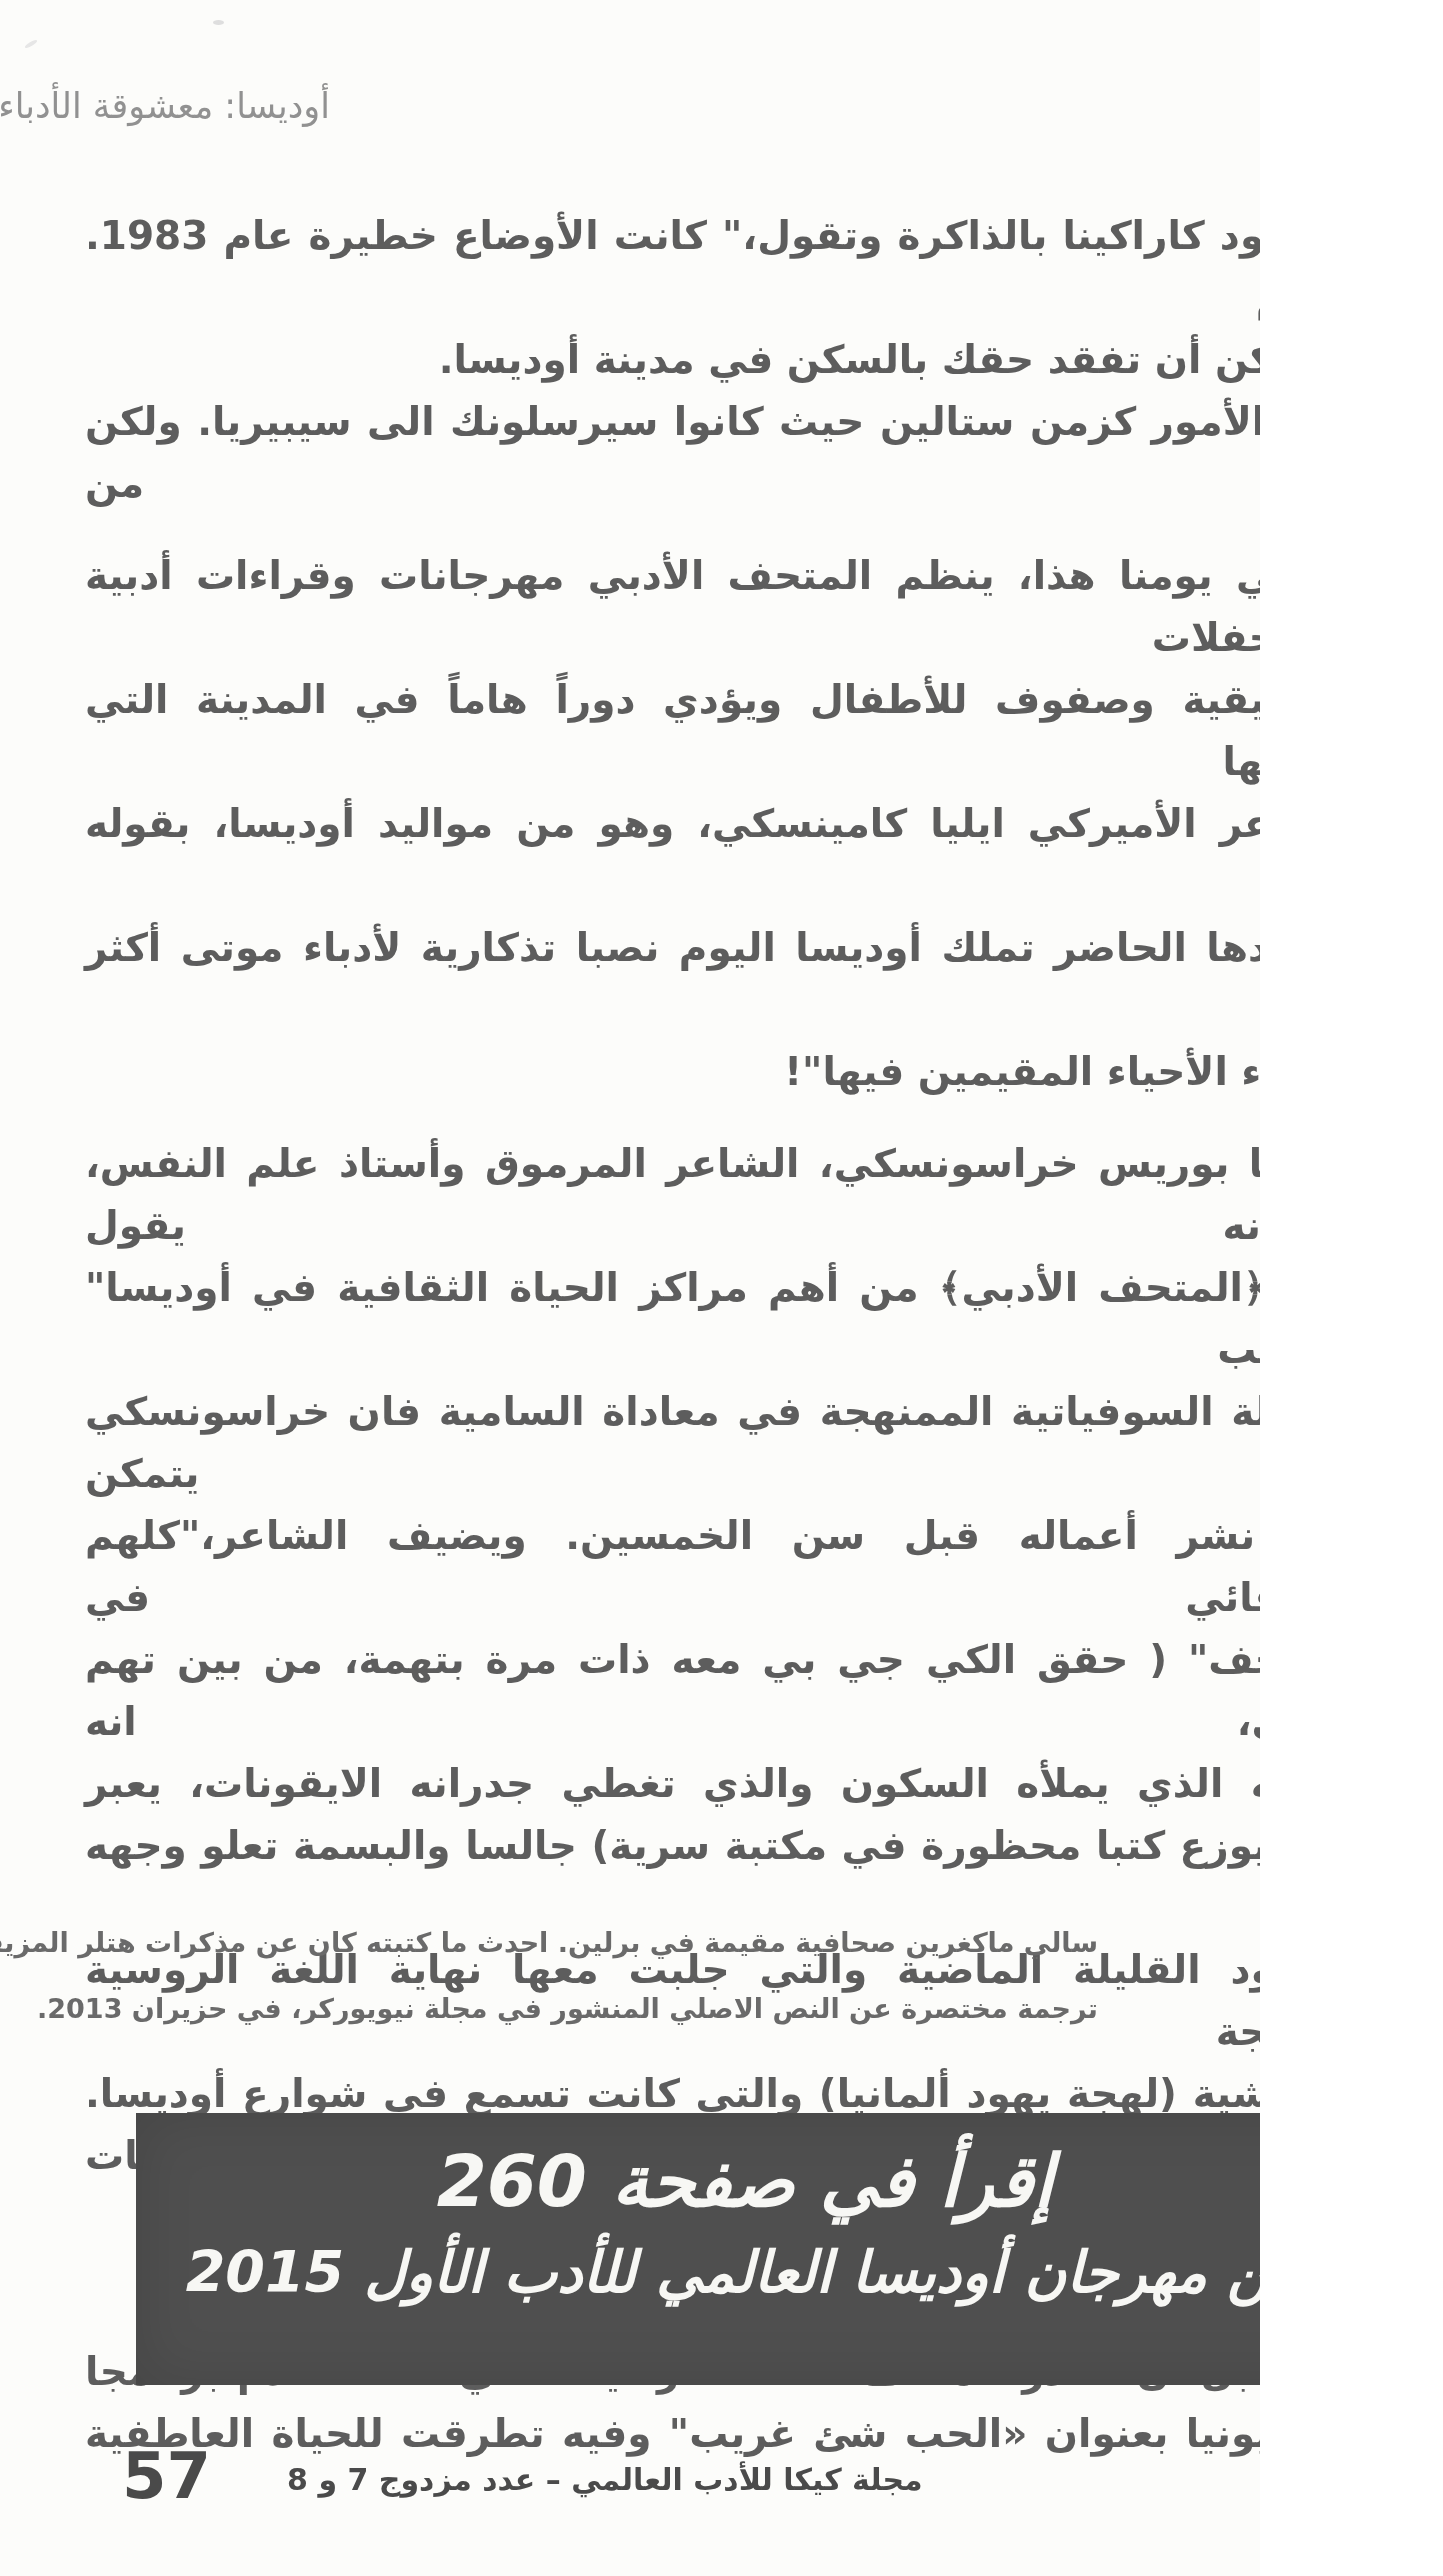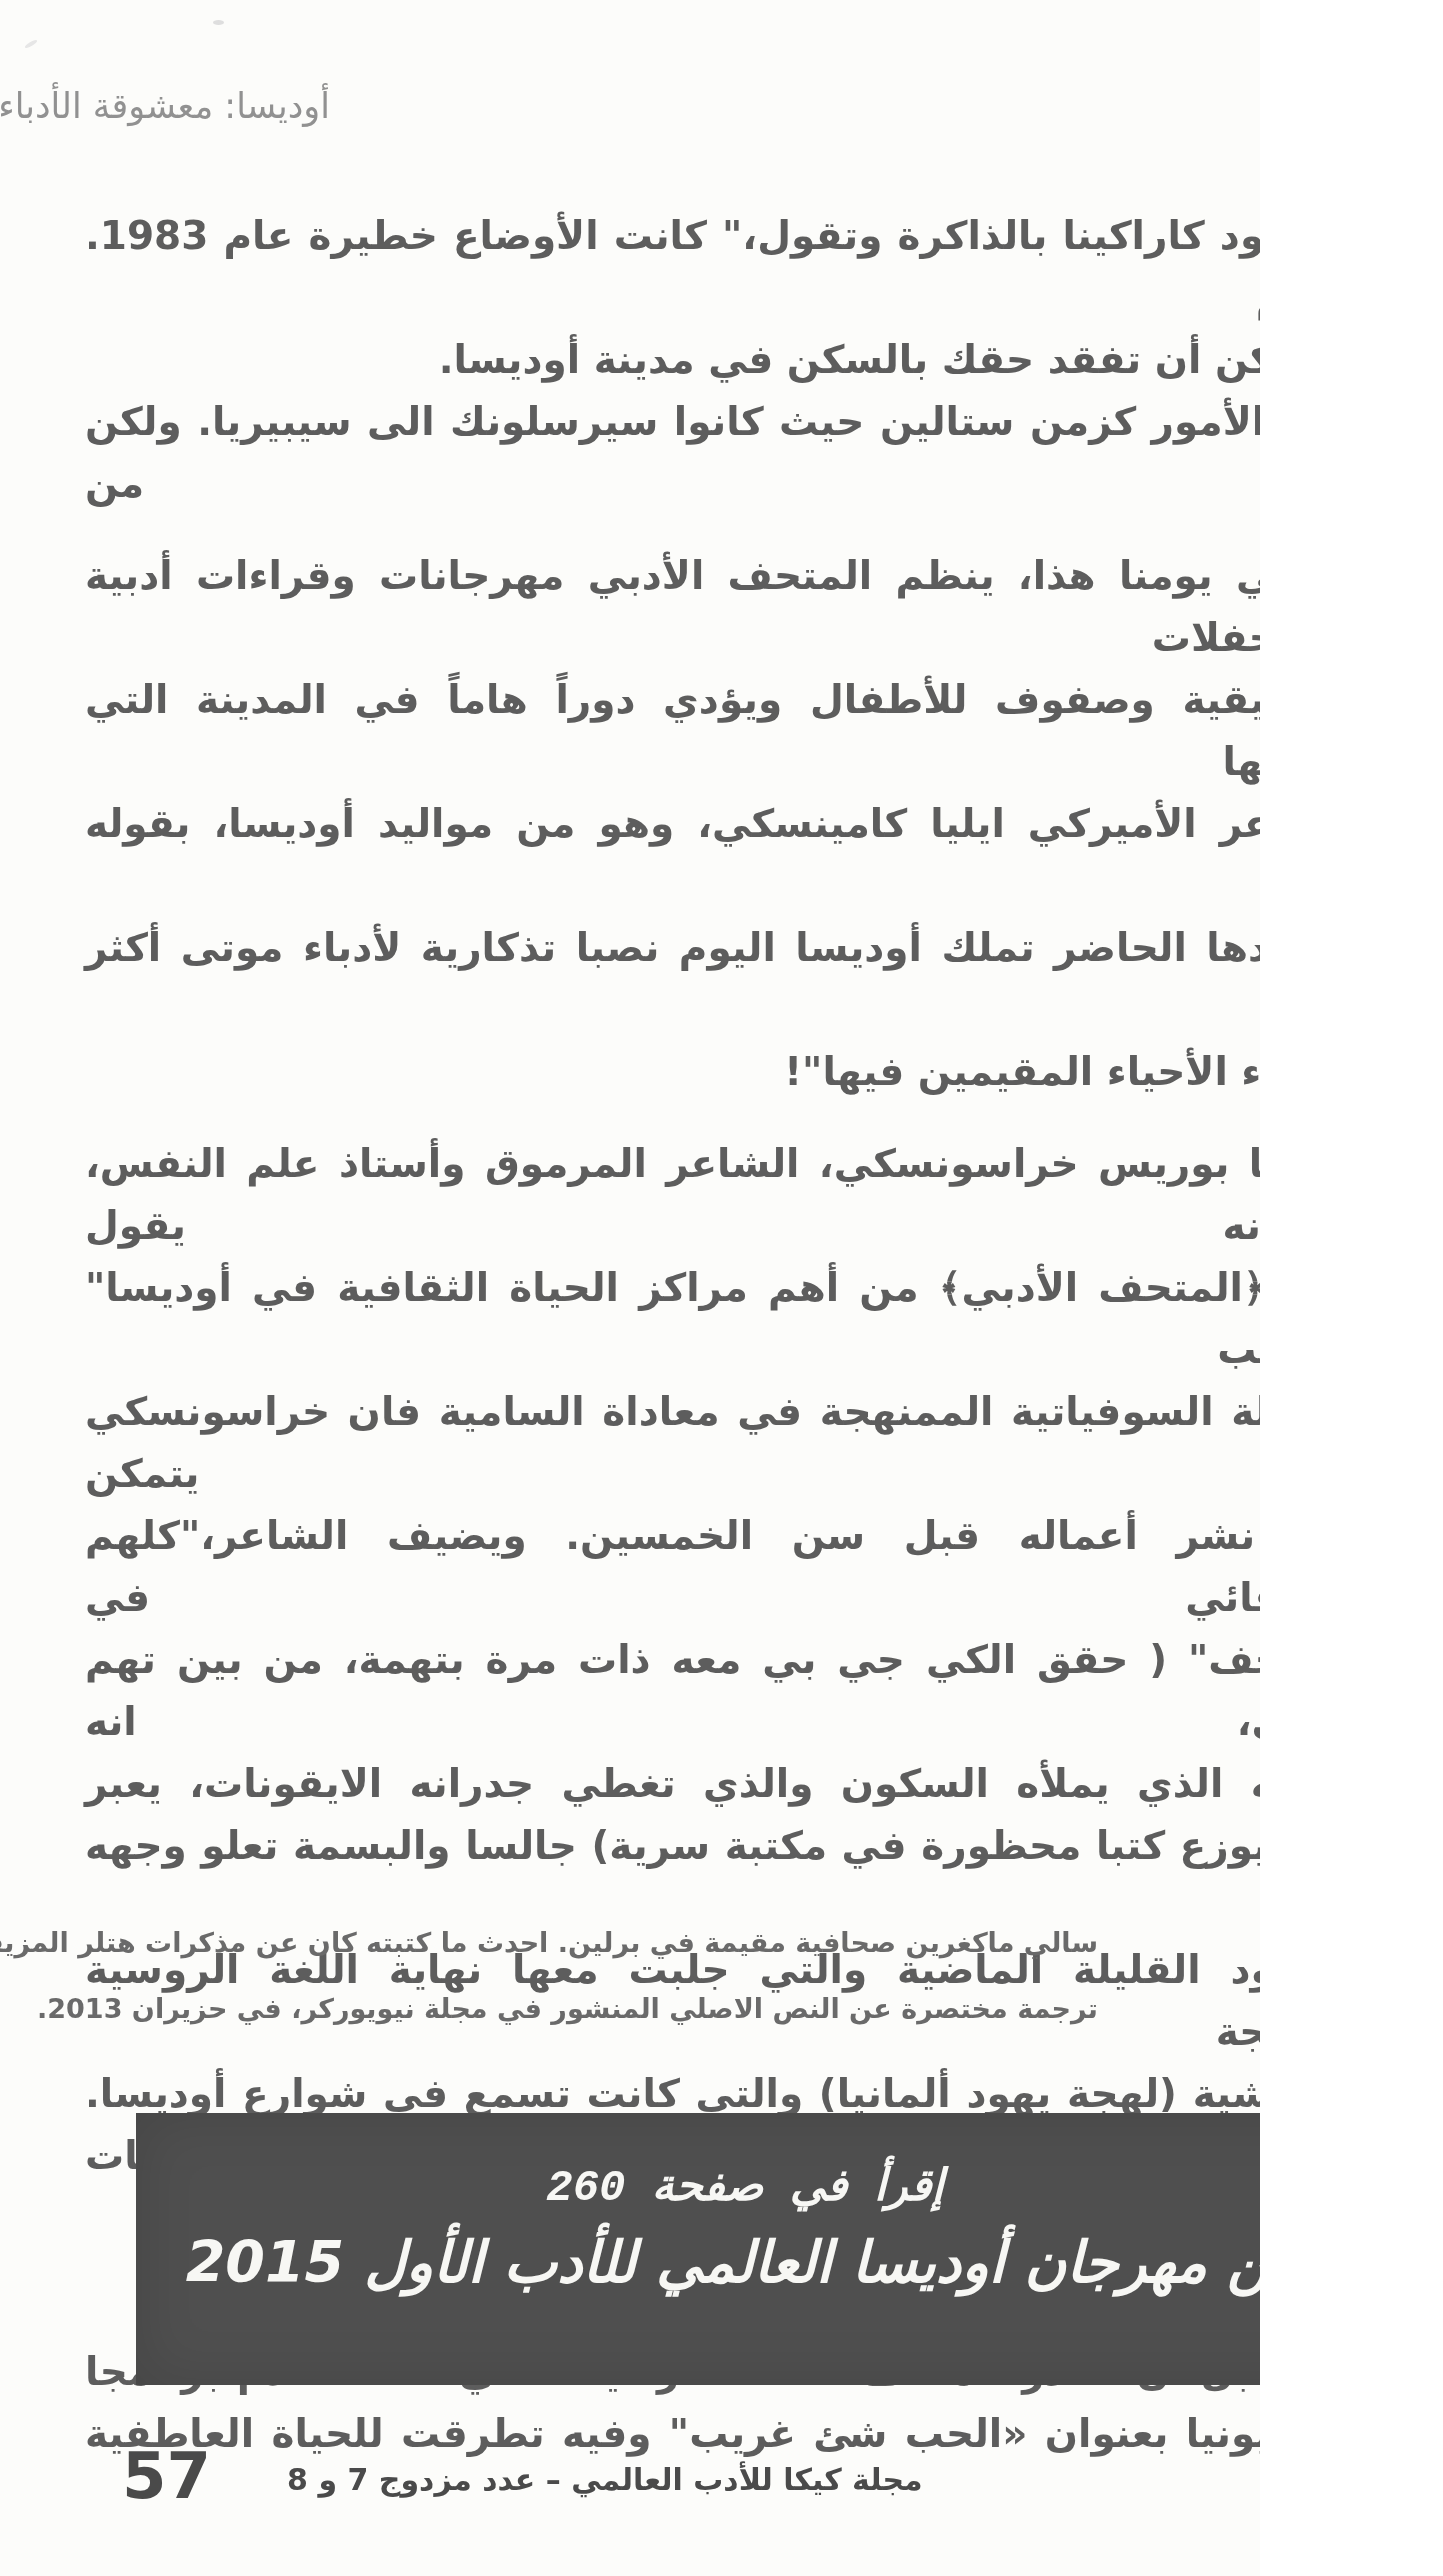--- a/index.html
+++ b/index.html
@@ -69,25 +69,24 @@
     top: 2113px;
     width: 1218px;
     height: 272px;
     background: var(--box-bg, #4f4f4f);
     direction: rtl;
     text-align: center;
     color: var(--box-text, #f7f7f4);
     box-shadow: inset 0 0 60px rgba(0,0,0,0.12);
   }
   .box-line-1 {
-    padding-top: 46px;
-    font-size: 44px;
+    padding-top: 26px;
+    font-size: 72px;
     font-weight: bold;
     font-style: italic;
-    font-family: Liberation Mono, monospace;
   }
   .box-line-2 {
     padding-top: 16px;
     font-size: 57px;
     font-weight: bold;
     font-style: italic;
     letter-spacing: 1px;
   }
   .page-footer {
     position: absolute;

